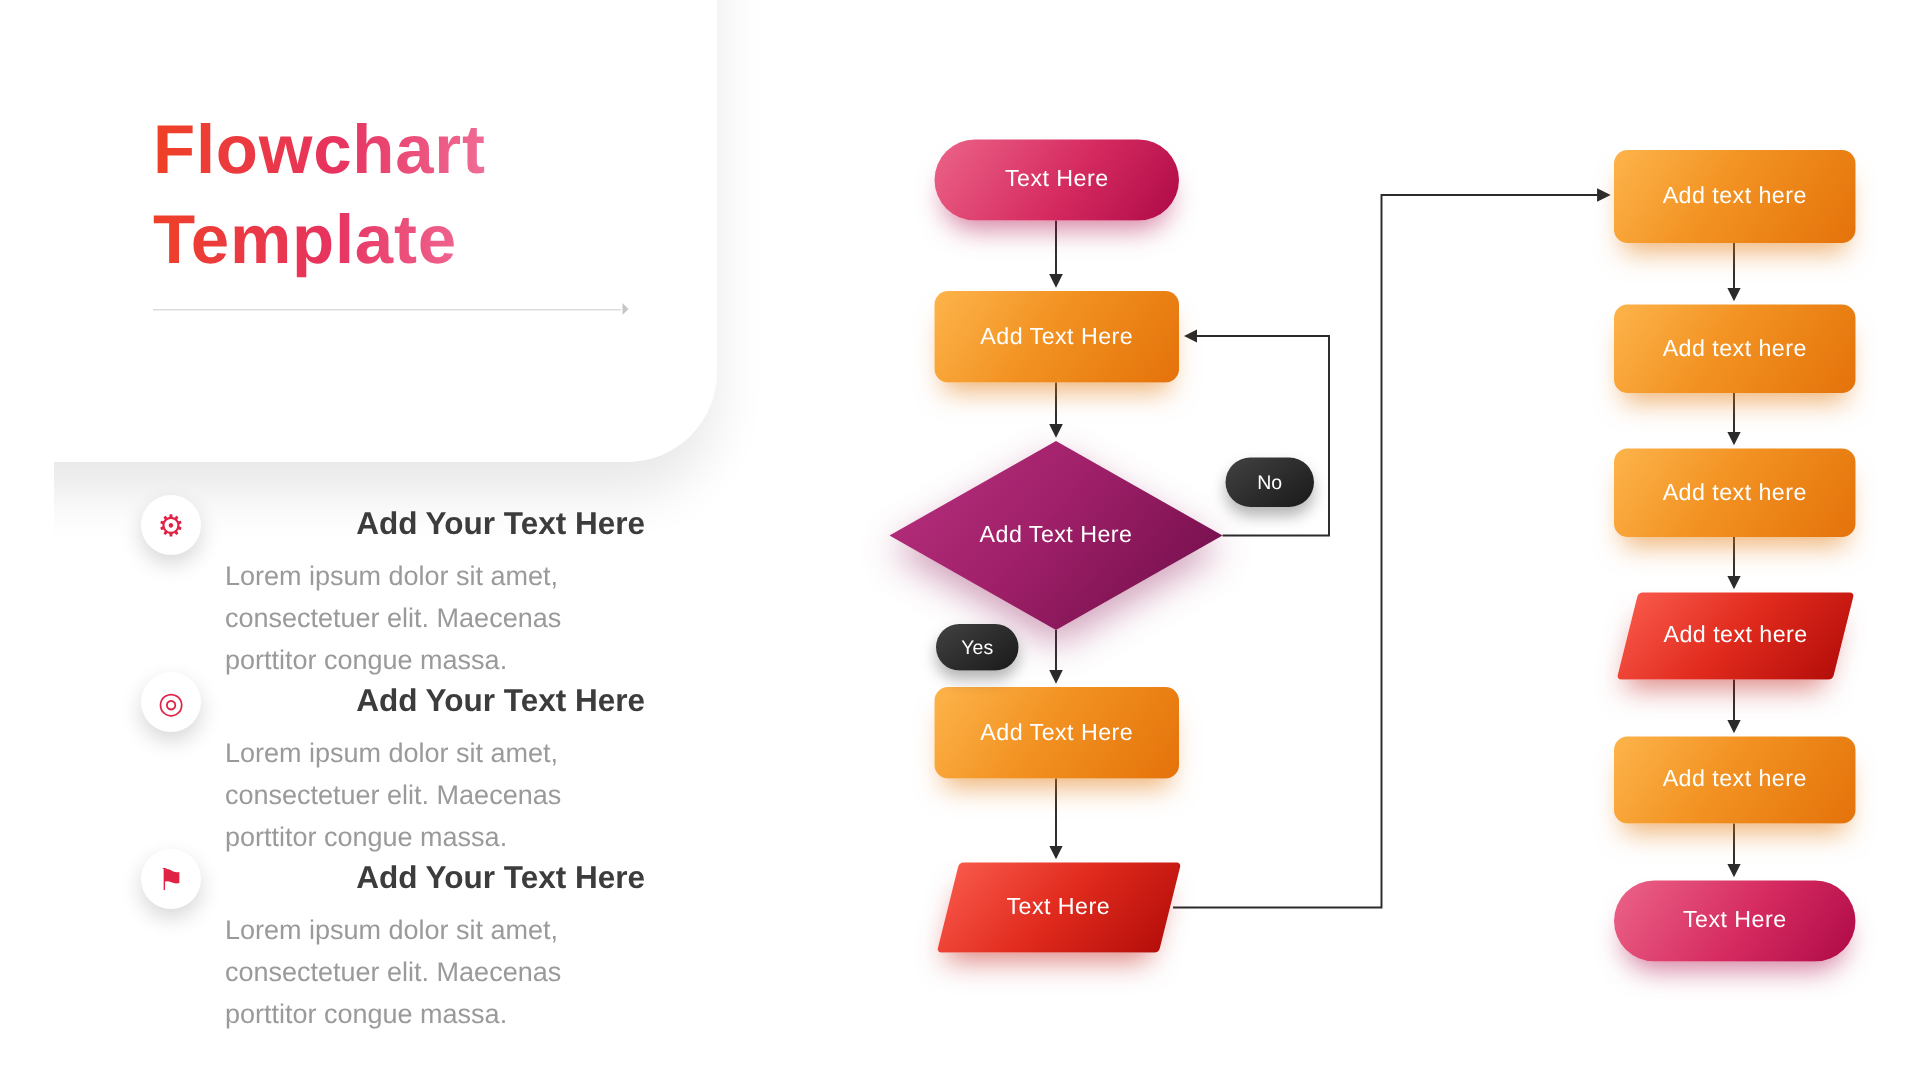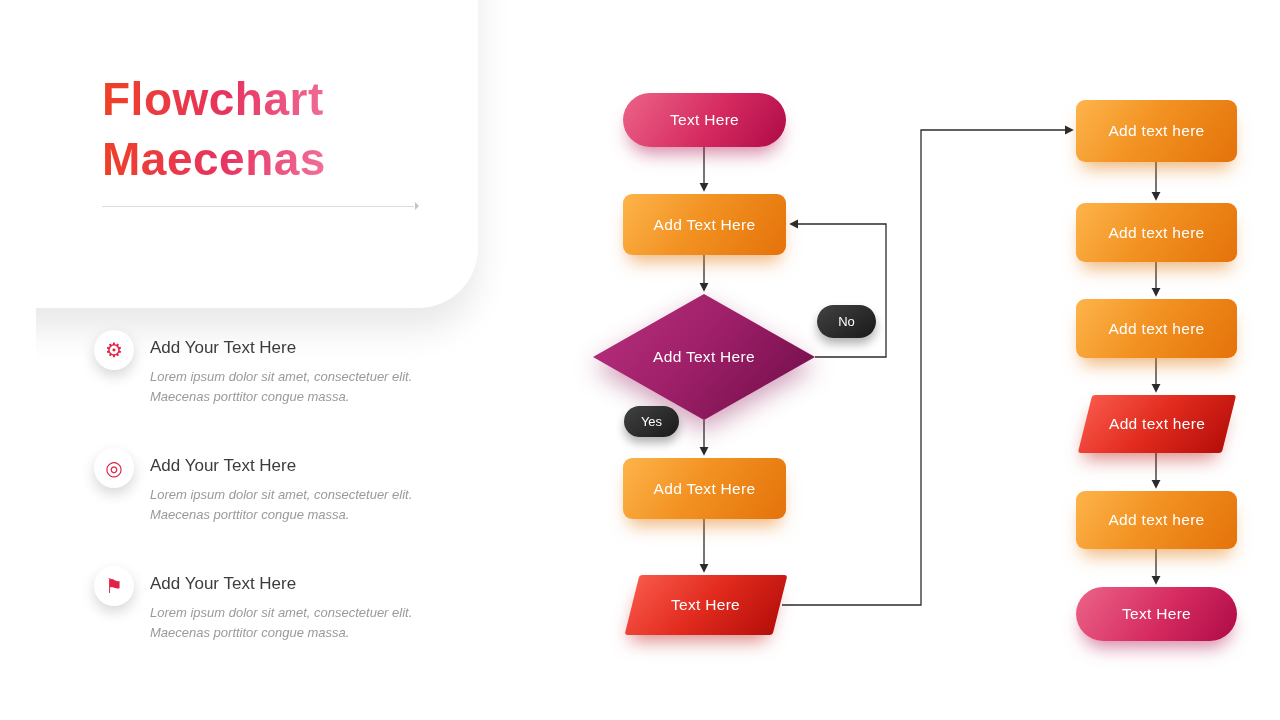--- a/index.html
+++ b/index.html
@@ -18,22 +18,22 @@
   .divider::after{content:"";position:absolute;right:-9px;top:-4px;border:4.5px solid transparent;
                   border-left-color:#c6c6c6;}
   .intro{position:absolute;left:66px;top:218px;width:352px;margin:0;font-size:14px;
          line-height:1.55;color:#5c5c5c;}
 
   .feature{position:absolute;left:58px;width:340px;display:flex;gap:16px;align-items:flex-start;}
   .f1{top:330px}.f2{top:448px}.f3{top:566px}
   .icon-chip{flex:0 0 auto;width:40px;height:40px;border-radius:50%;background:#fff;
              box-shadow:0 6px 14px rgba(0,0,0,.16);display:flex;align-items:center;
              justify-content:center;font-size:20px;color:#e02345;}
-  .feature-title{font-size:17px;font-weight:400;color:#3c3c3c;margin:8px 0 9px;}
-  .feature-body{font-size:13px;line-height:1.55;color:#9a9a9a;width:280px;font-style:italic;}
+  .feature-title{font-size:21px;font-weight:700;color:#3c3c3c;margin:8px 0 9px;text-align:right;}
+  .feature-body{font-size:18px;line-height:1.55;color:#9a9a9a;width:280px;}
 
   
   .shape{position:absolute;display:flex;align-items:center;justify-content:center;
          color:#fff;font-size:15.5px;letter-spacing:.3px;text-align:center;}
   .orange{background:linear-gradient(125deg,#fdb44b 0%,#f29222 45%,#e4720a 100%);
           border-radius:9px;box-shadow:0 12px 18px -6px rgba(226,118,10,.55);}
   .pill{background:linear-gradient(125deg,#ec6488 0%,#d52a60 55%,#ae0a47 100%);
         border-radius:28px;box-shadow:0 12px 18px -6px rgba(174,10,71,.5);}
   .diamond-wrap{position:absolute;filter:drop-shadow(0 10px 12px rgba(140,20,85,.4));}
   .diamond{width:100%;height:100%;display:flex;align-items:center;justify-content:center;
@@ -46,41 +46,41 @@
   .para>span{display:block;transform:skewX(14deg);}
   .badge{position:absolute;display:flex;align-items:center;justify-content:center;color:#fff;
          font-size:13px;background:linear-gradient(145deg,#424242,#191919);
          border-radius:17px;box-shadow:0 6px 10px rgba(0,0,0,.3);z-index:5;text-align:right;}
 
   
   .s-start{left:587px;top:93px;width:163px;height:54px;}
   .s-p1{left:587px;top:194px;width:163px;height:61px;}
   .s-dec{left:557px;top:294px;width:222px;height:126px;}
   .s-no{left:781px;top:305px;width:59px;height:33px;}
-  .s-yes{left:588px;top:406px;width:55px;height:31px;}
+  .s-yes{left:588px;top:416px;width:55px;height:31px;}
   .s-p2{left:587px;top:458px;width:163px;height:61px;}
   .s-io{left:596px;top:575px;width:148px;height:60px;}
   .s-r1{left:1040px;top:100px;width:161px;height:62px;}
   .s-r2{left:1040px;top:203px;width:161px;height:59px;}
   .s-r3{left:1040px;top:299px;width:161px;height:59px;}
   .s-rio{left:1049px;top:395px;width:144px;height:58px;}
   .s-r4{left:1040px;top:491px;width:161px;height:58px;}
   .s-end{left:1040px;top:587px;width:161px;height:54px;}
 
   .connectors{position:absolute;left:0;top:0;pointer-events:none;z-index:1;}
   .shape,.diamond-wrap{z-index:2;}
 </style>
 </head>
 <body>
 
 <div class="page">
 
   <div class="card-bg"></div>
 
-  <h1 class="title"><span>Flowchart</span><br><span>Maecenas</span></h1>
+  <h1 class="title"><span>Flowchart</span><br><span>Template</span></h1>
 
   <div class="divider"></div>
 
 
   <div class="feature f1">
     <div class="icon-chip">
         <span>⚙</span>
       </div>
     <div>
       <div class="feature-title">Add Your Text Here</div>

